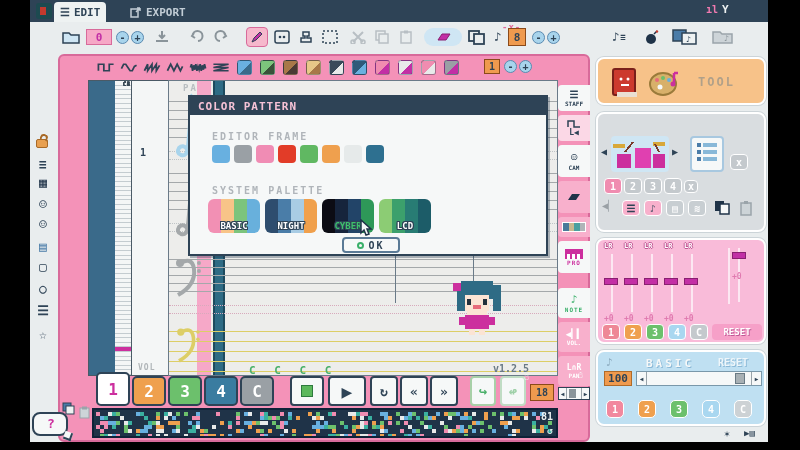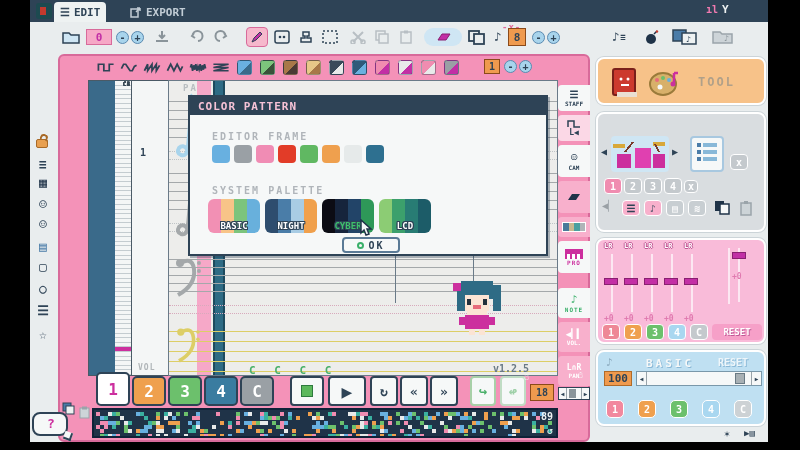--- a/index.html
+++ b/index.html
@@ -1246,21 +1246,21 @@
         <div class="ncell" style="background: transparent;"></div>
         <div class="ncell" style="background: transparent;"></div>
         <div class="ncell" style="background: transparent;"></div>
         <div class="ncell" style="background: transparent;"></div>
         <div class="ncell" style="background: transparent;"></div>
         <div class="ncell" style="background: transparent;"></div>
         <div class="ncell" style="background: transparent;"></div>
         <div class="ncell" style="background: transparent;"></div>
         <div class="ncell" style="background: transparent;"></div>
       </div>
-    <div class="a bold" style="right:3px;top:1px;font-size:10px;color:#eef2f2;">89</div>
+    <div class="a bold" style="right:3px;top:1px;font-size:10px;color:#eef2f2;">81</div>
     <div class="a" style="right:3px;bottom:0px;font-size:10px;color:#eef2f2;">↺</div>
   </div>
   <svg class="a" width="14" height="13" style="left:62px;top:402px;" viewBox="0 0 14 13">
       <rect x="1" y="1" width="8" height="8" fill="#4a7ca8" stroke="#2e4356"></rect>
       <rect x="4" y="4" width="8" height="8" fill="#eef2f2" stroke="#2e4356"></rect>
     </svg>
   <svg class="a" width="13" height="13" style="left:78px;top:406px;" viewBox="0 0 13 13">
       <rect x="2" y="2" width="9" height="10" fill="#cdd4d8" stroke="#9aa4aa"></rect>
       <rect x="4" y="0.5" width="5" height="3" fill="#9aa4aa"></rect>
     </svg>

